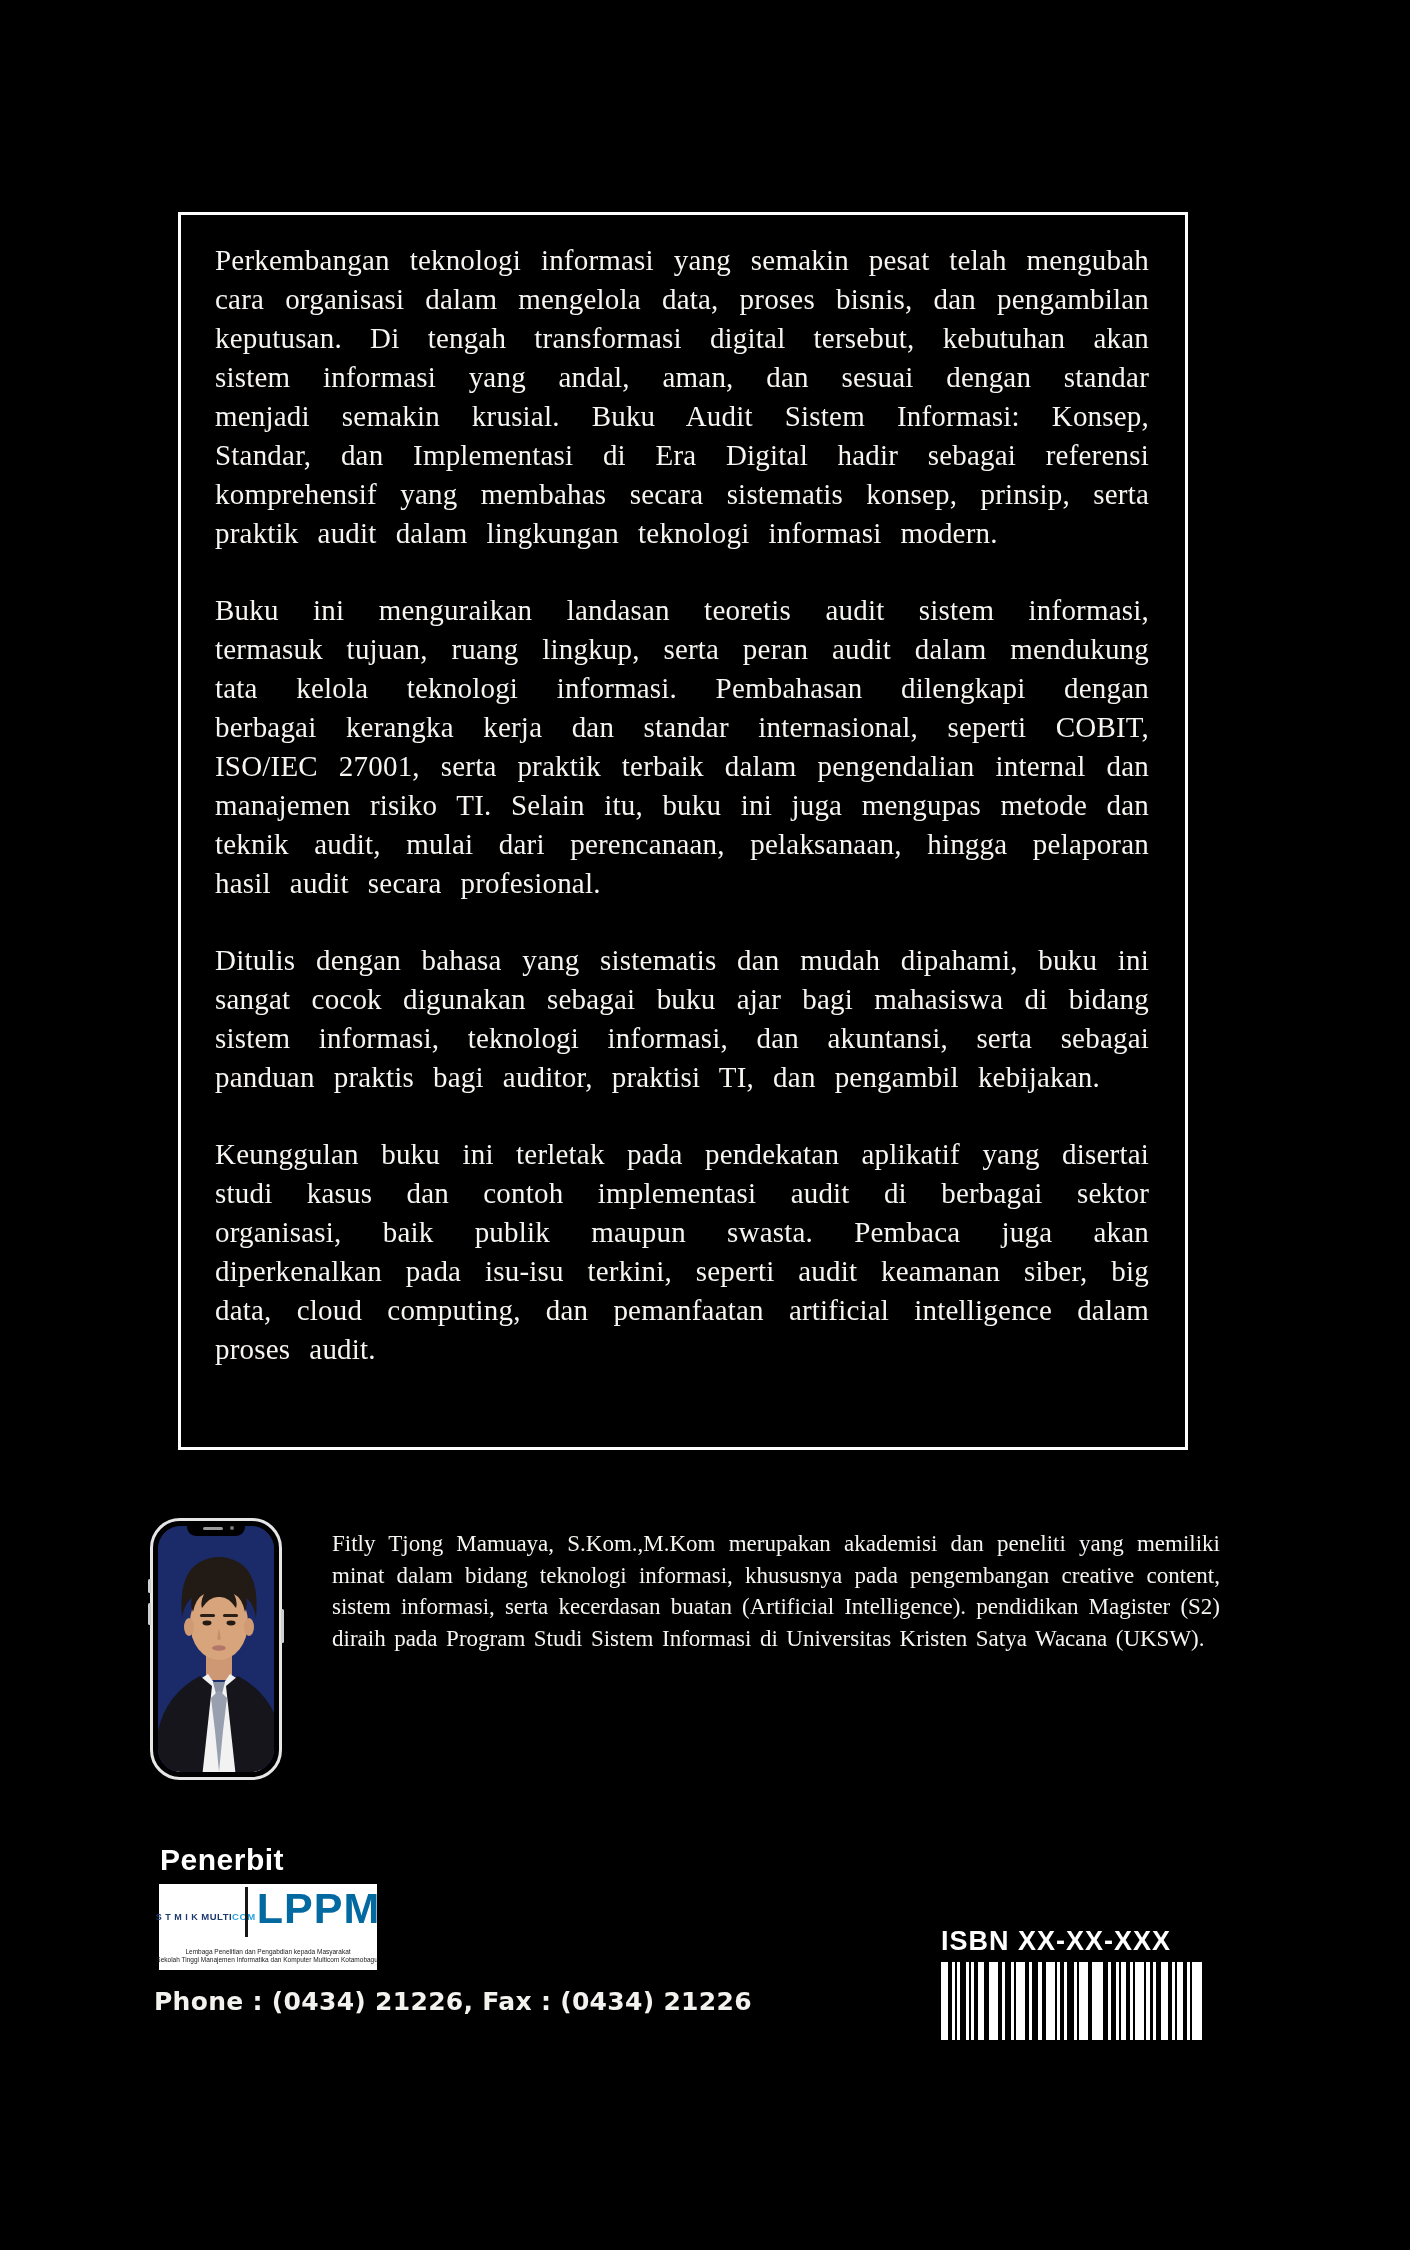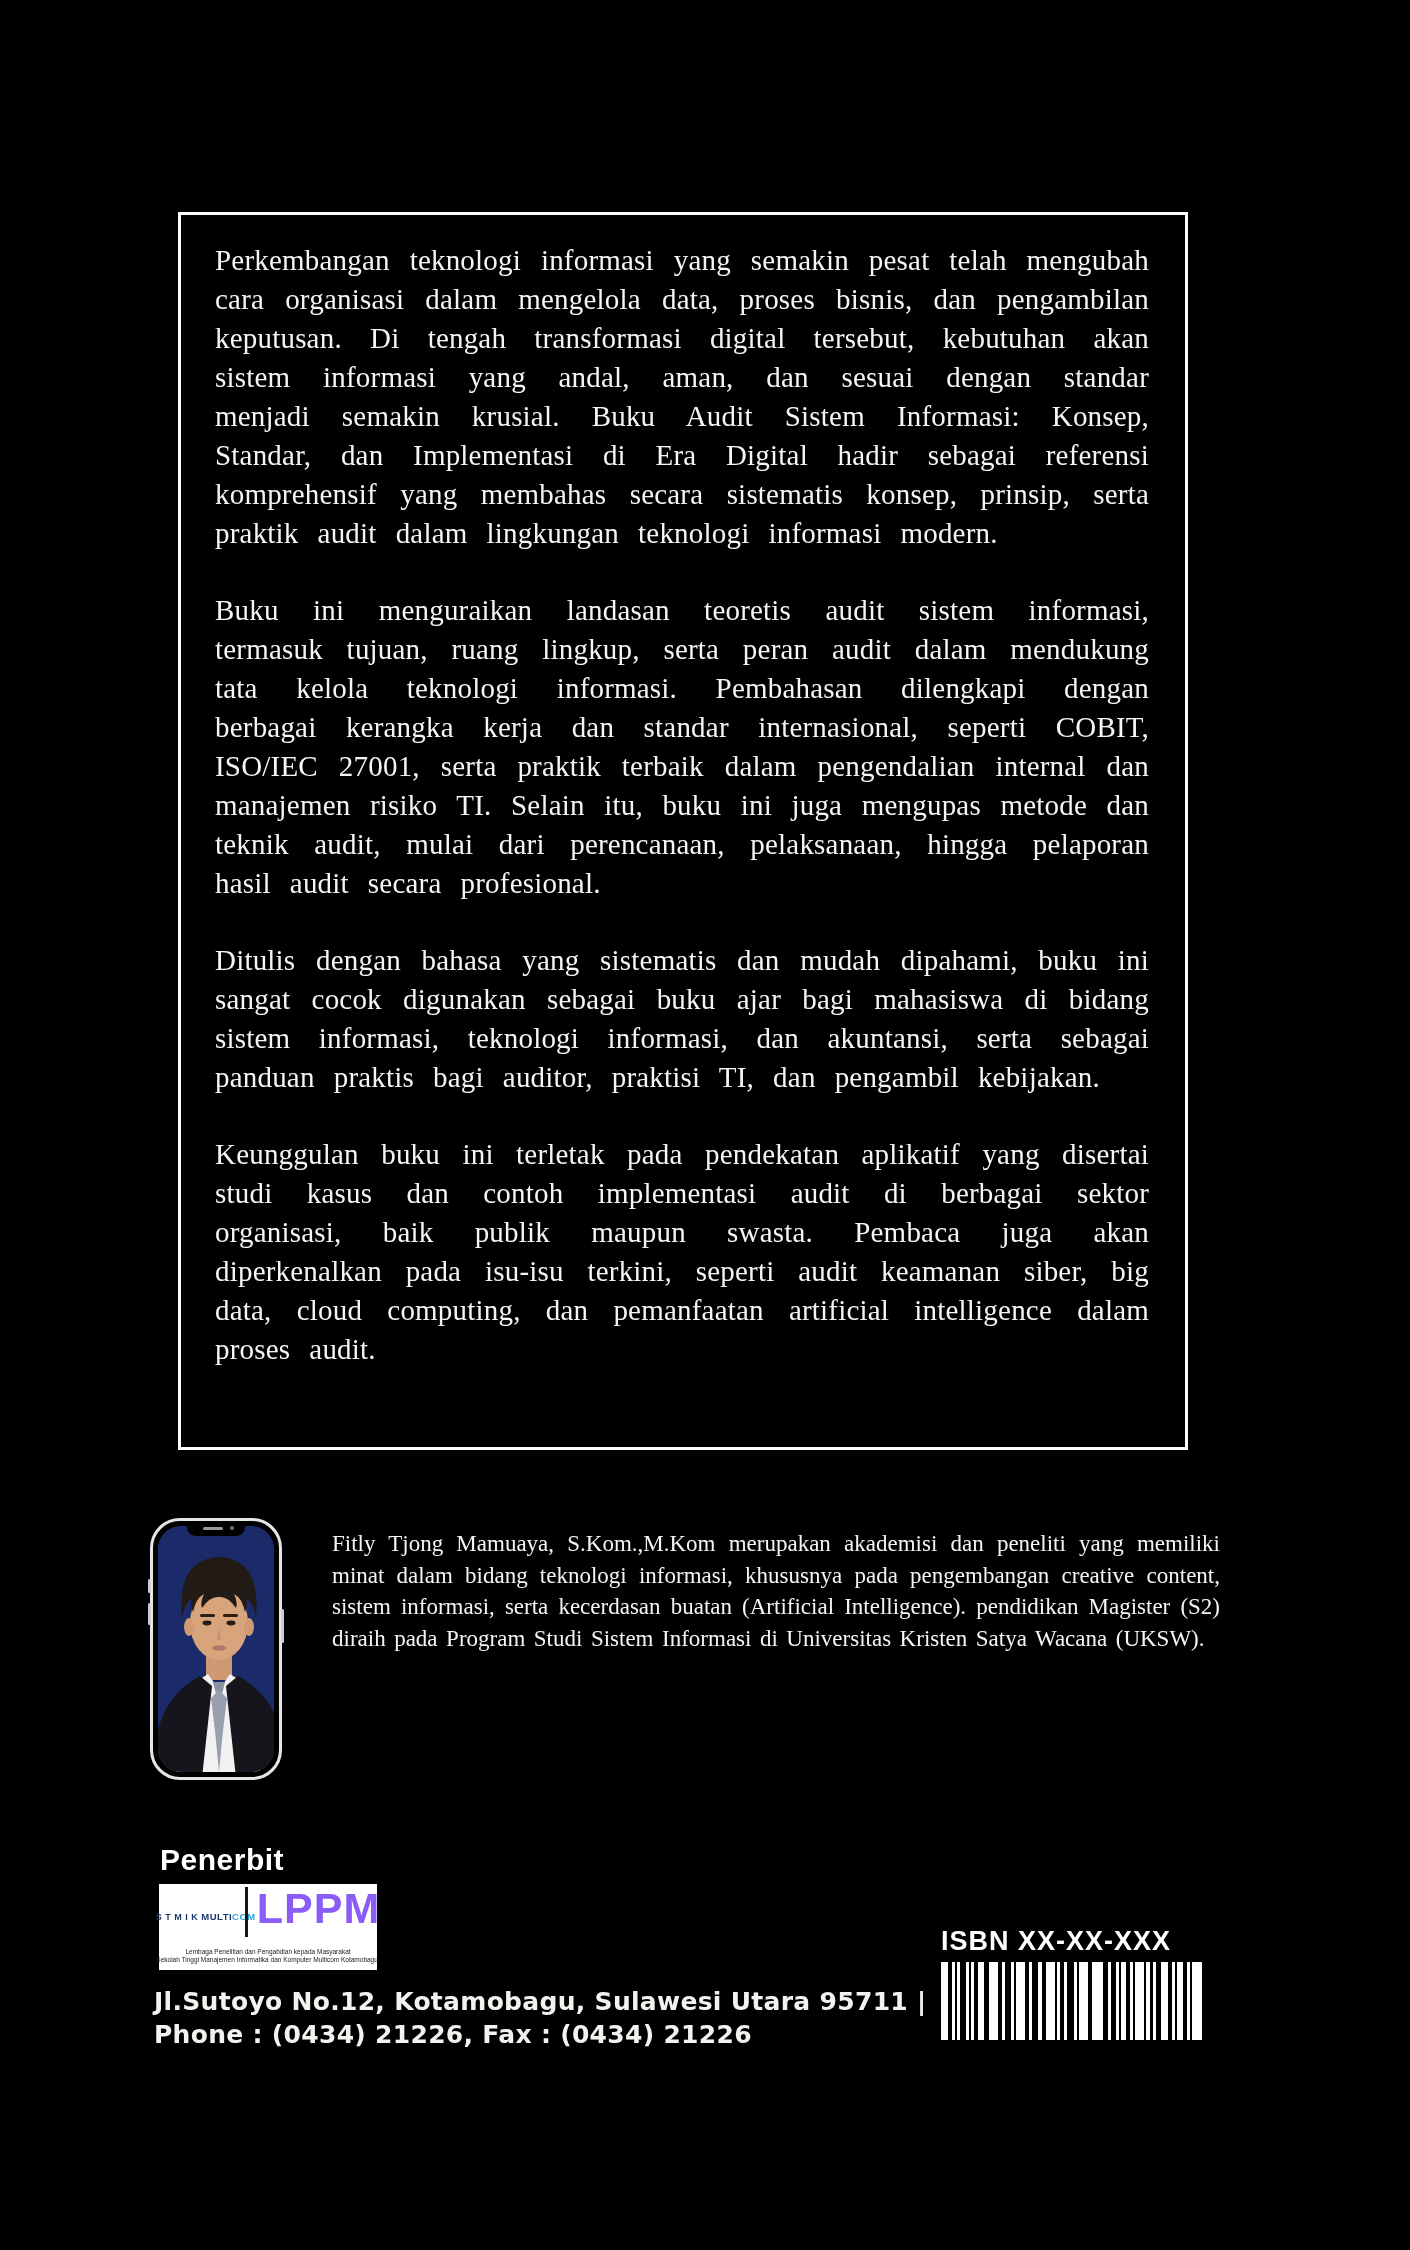--- a/index.html
+++ b/index.html
@@ -74,21 +74,21 @@
   .stmik{
     font-family:"Liberation Sans", sans-serif;font-weight:700;
     font-size:9px;line-height:9px;letter-spacing:3.5px;color:#1d3a70;margin-top:1px;
   }
   .multicom{font-family:"Liberation Sans", sans-serif;font-weight:800;font-size:9.5px;line-height:10px;letter-spacing:0.5px;}
   .multicom .m1{color:#1d3a70;}
   .multicom .m2{color:#2ba3dd;}
   .logo-divider{width:3px;height:50px;background:#161616;margin:0 9px 10px 5px;}
   .lppm{
     font-family:"Liberation Sans", sans-serif;font-weight:800;
-    font-size:43px;line-height:43px;color:#8b5cf6;letter-spacing:1px;margin-bottom:18px;
+    font-size:43px;line-height:43px;color:#0369a1;letter-spacing:1px;margin-bottom:18px;
   }
   .logo-taglines{
     margin-top:3px;text-align:center;color:#1a1a1a;
     font-family:"Liberation Sans", sans-serif;
     font-size:6.5px;line-height:8px;white-space:nowrap;
   }
 
   .address{
     position:absolute;left:154px;top:1985px;
     color:#f4f2ef;
@@ -187,21 +187,20 @@
     <div class="logo-divider"></div>
     <div class="lppm">LPPM</div>
   </div>
   <div class="logo-taglines">
     <div>Lembaga Penelitian dan Pengabdian kepada Masyarakat</div>
     <div>Sekolah Tinggi Manajemen Informatika dan Komputer Multicom Kotamobagu.</div>
   </div>
 </div>
 
 <div class="address">
-  <div>Jl.Sutoyo No.12, Kotamobagu, Sulawesi Utara 95711 |</div>
   <div>Phone : (0434) 21226, Fax : (0434) 21226</div>
 </div>
 
 <div class="isbn-label">ISBN XX-XX-XXX</div>
 <div class="barcode">
     <span class="bar" style="width: 7px;"></span>
     <span style="width: 4px;"></span>
     <span class="bar" style="width: 3px;"></span>
     <span style="width: 2px;"></span>
     <span class="bar" style="width: 3px;"></span>

